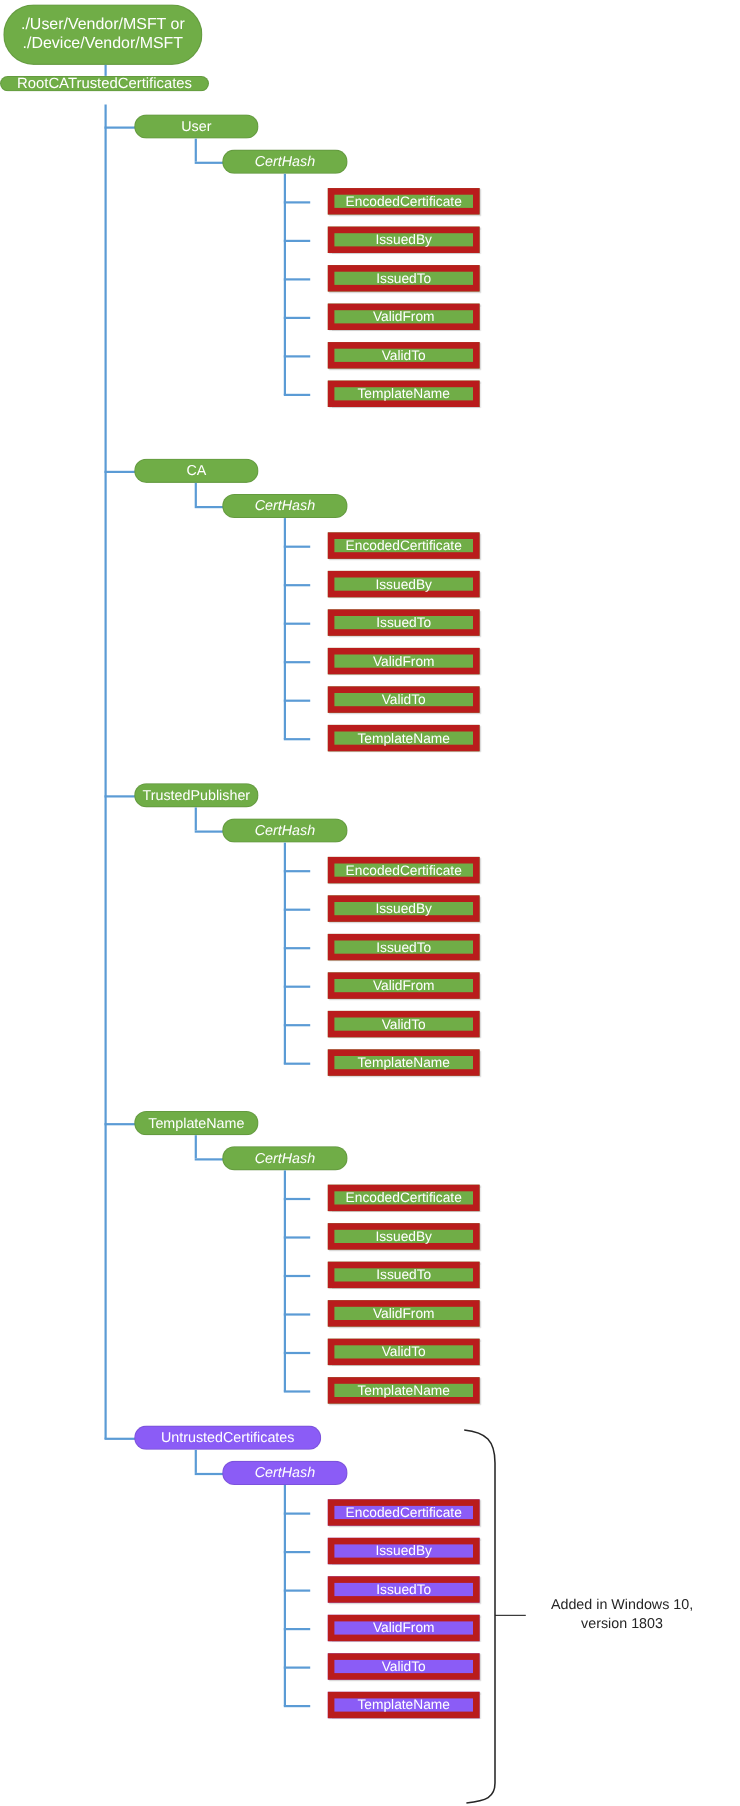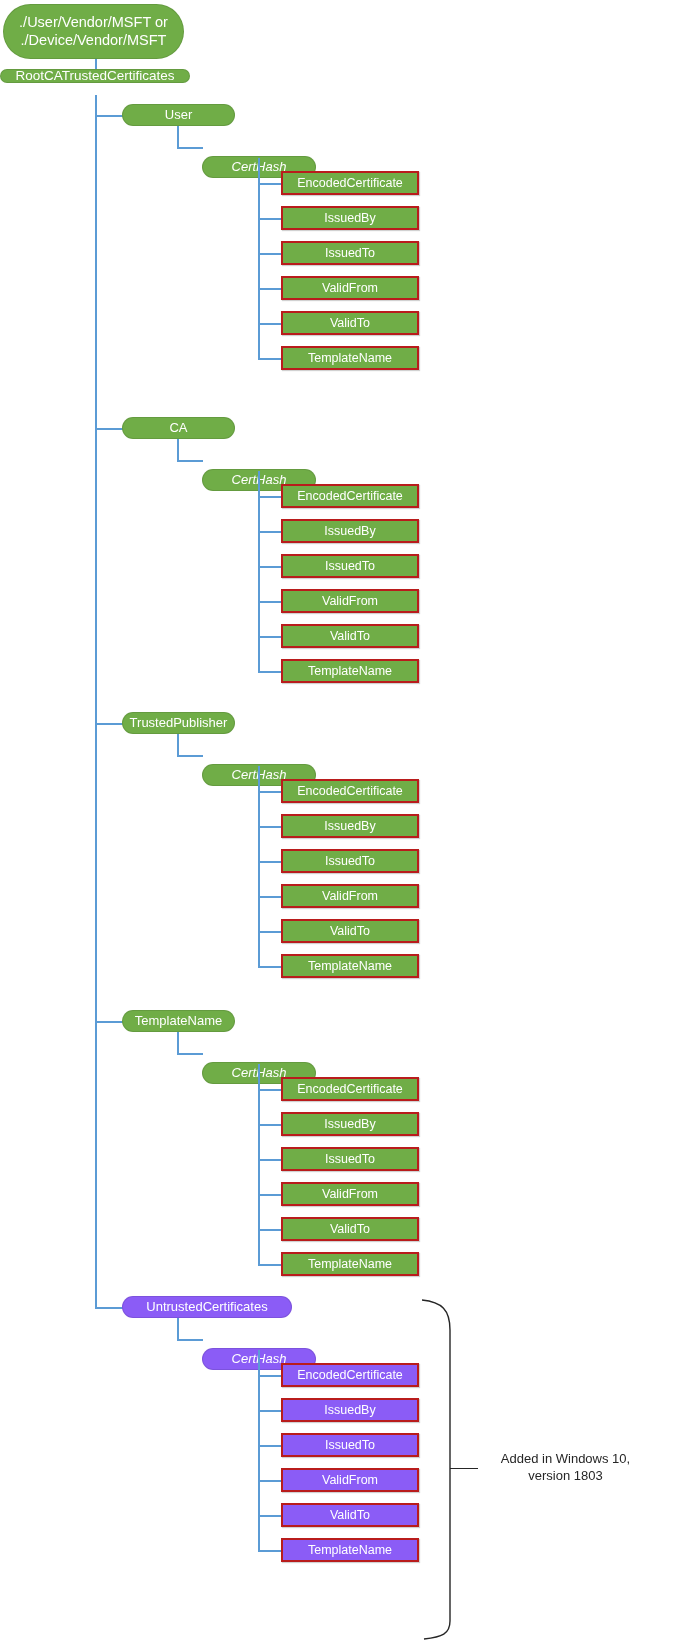--- a/index.html
+++ b/index.html
@@ -38,25 +38,26 @@
   }
   .node.green { background: #70AD47; }
   .node.blue  { background: #8b5cf6; }
 
   
   .node.round { border-radius: 999px; }
 
   
   .node.leaf {
     border-radius: 0;
-    border: 2px solid #b91c1c;
+    border: 6px solid #b91c1c;
     box-shadow: 1px 1px 1px rgba(0,0,0,0.18);
-  }
-
-  .node.italic { font-style: italic; margin-top: 20px; }
+    margin-left: 17px;
+  }
+
+  .node.italic { font-style: italic; }
 
   .n-root     { font-size: 14.5px; }
   .n-cat      { font-size: 13px; }
   .n-leaf     { font-size: 12.5px; }
 
   
   .brace {
     position: absolute;
     overflow: visible;
   }

